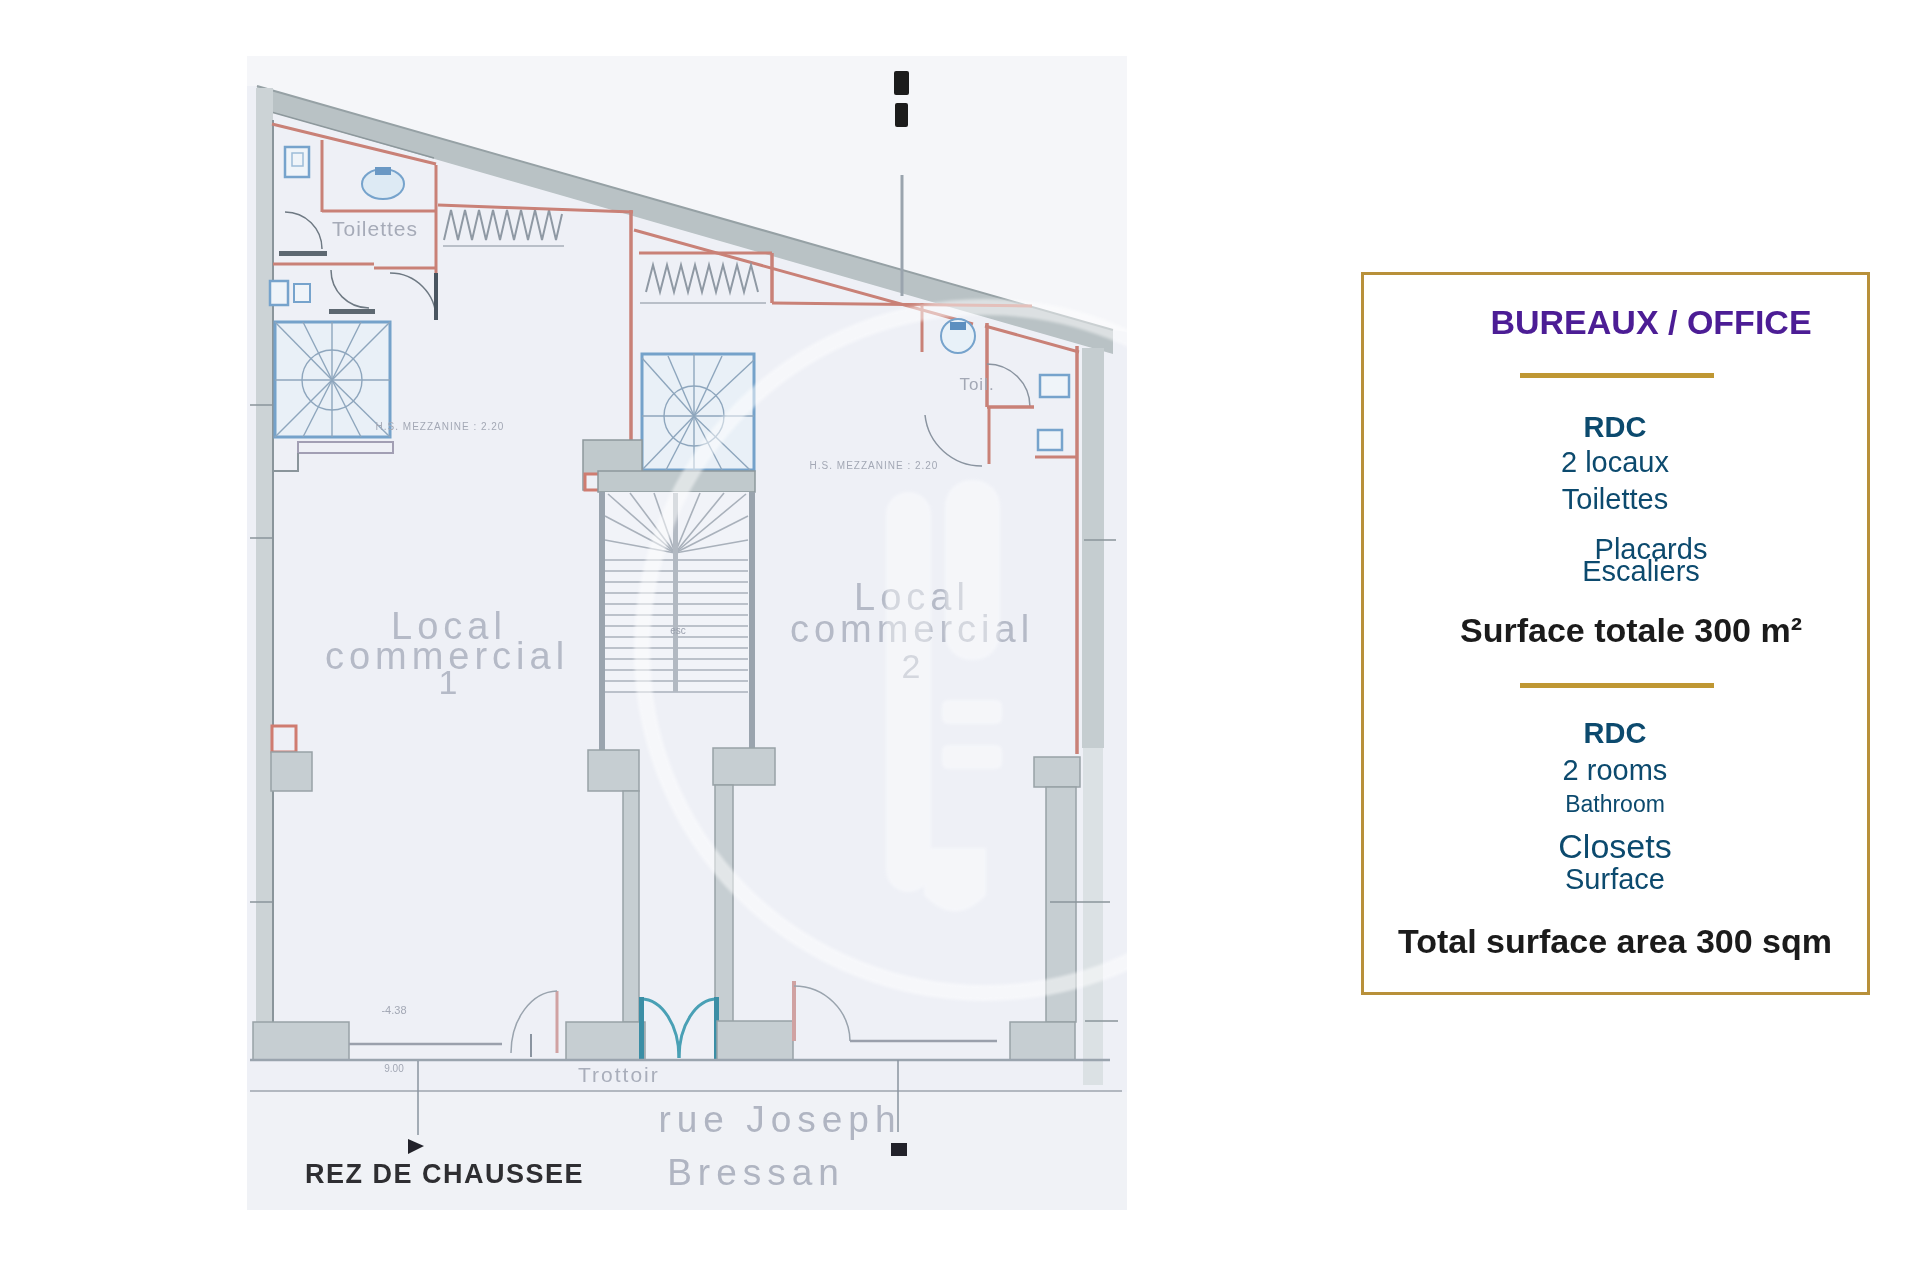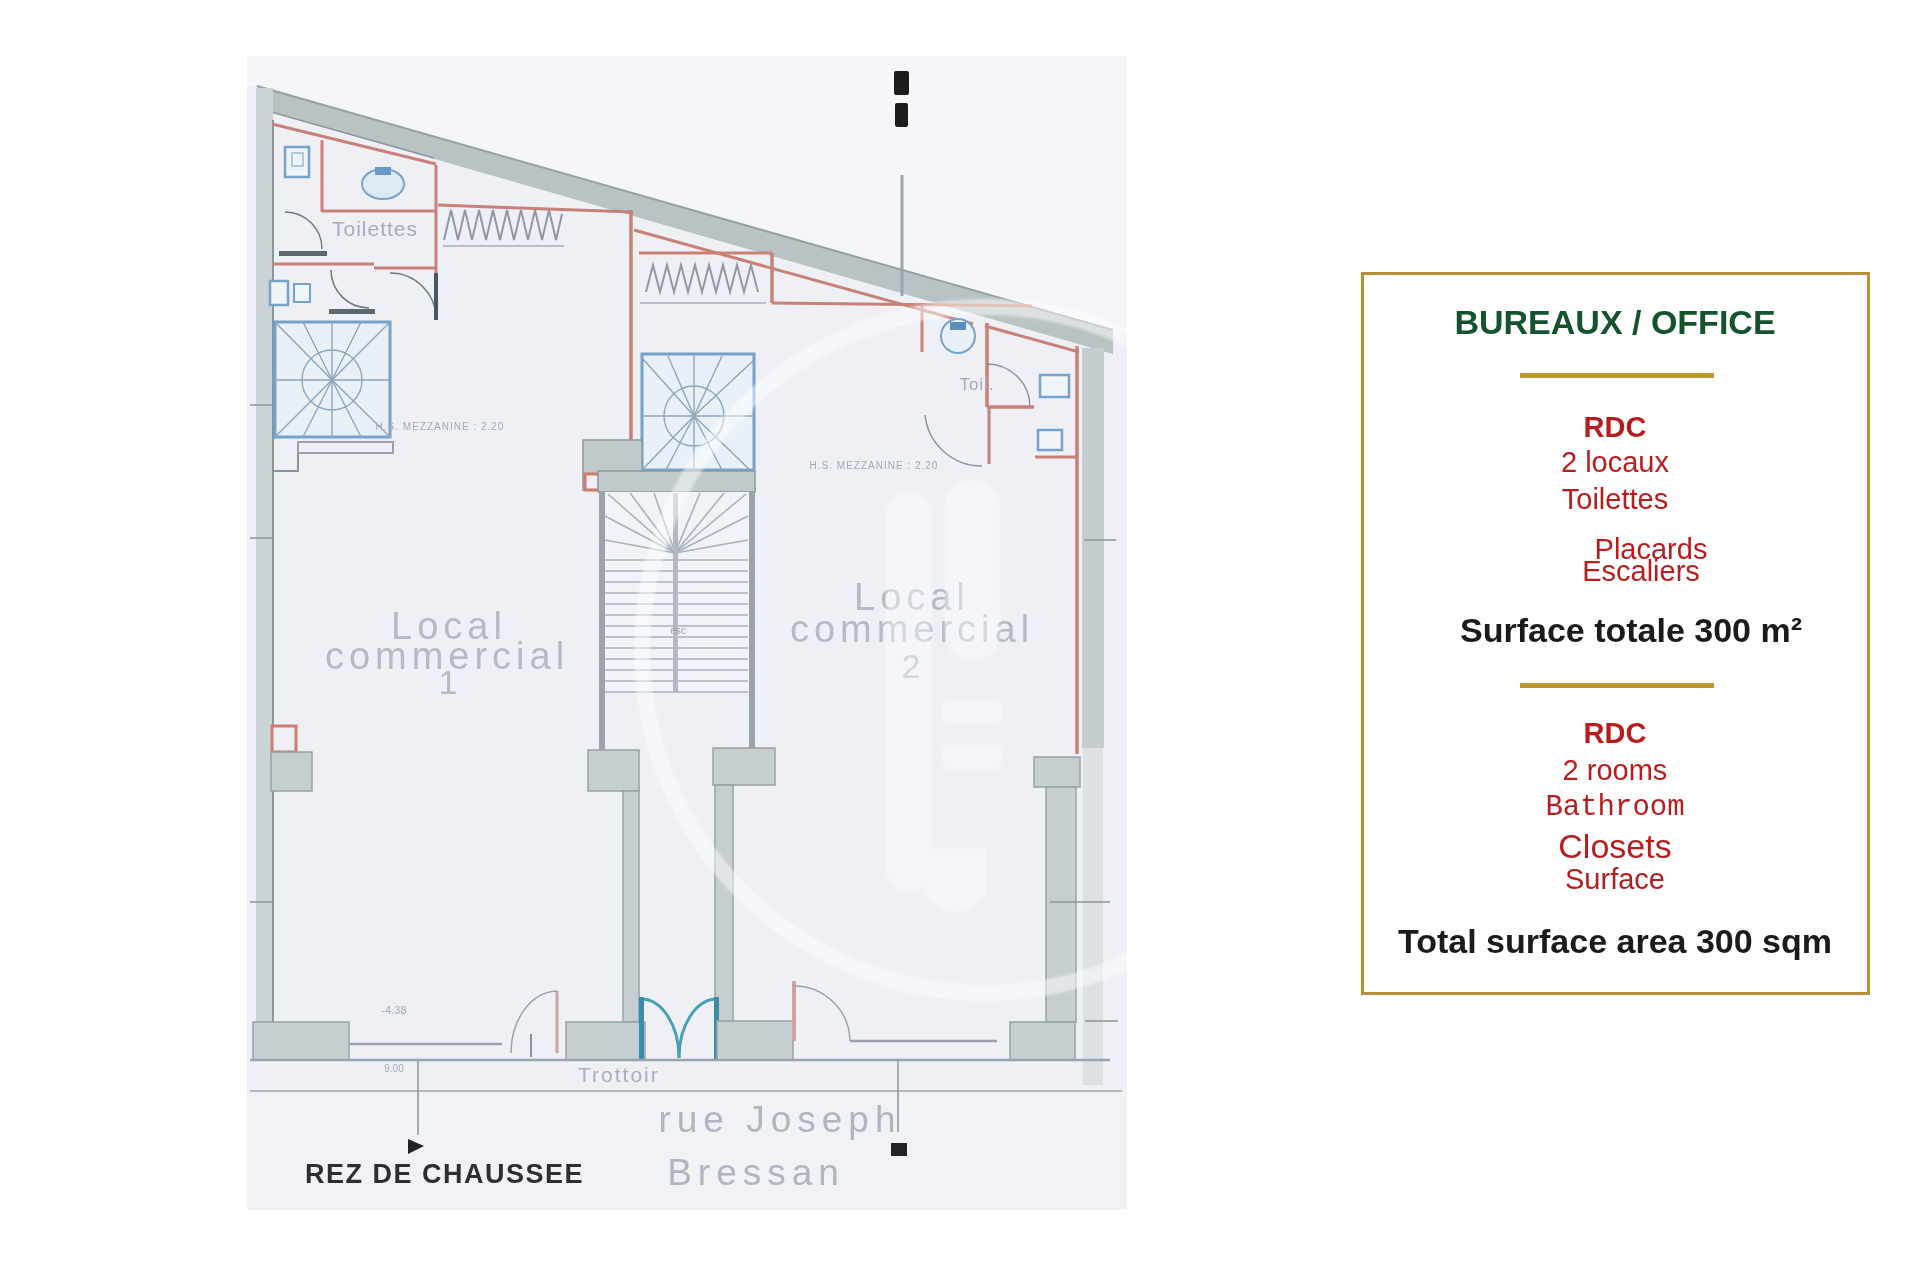--- a/index.html
+++ b/index.html
@@ -1,18 +1,18 @@
 <!DOCTYPE html>
 <html><head>
 <meta charset="utf-8">
 <style>
   html,body{margin:0;padding:0;background:#ffffff;width:1920px;height:1281px;overflow:hidden;}
   *{font-family:"Liberation Sans", sans-serif;}
   .abs{position:absolute;}
-  .pline{position:absolute;left:1361px;width:508px;text-align:center;color:#b91c1c;}
+  .pline{position:absolute;left:1361px;width:508px;text-align:center;color:#0c4a6e;}
 </style>
 </head>
 <body>
 
 <svg class="abs" style="left:0;top:0" width="1920" height="1281" viewBox="0 0 1920 1281">
 
   <rect x="247" y="56" width="880" height="1154" fill="#eef0f6"></rect>
 
   <polygon points="247,56 1127,56 1127,332 1113,330 257,86 247,86" fill="#f4f5f9" opacity="0.95"></polygon>
 
@@ -335,35 +335,35 @@
     <rect x="886" y="492" width="45" height="400" rx="22"></rect>
     <rect x="945" y="480" width="55" height="180" rx="26"></rect>
     <rect x="942" y="700" width="60" height="24" rx="6"></rect>
     <rect x="942" y="745" width="60" height="24" rx="6"></rect>
     <path d="M 924,848 L 986,848 L 986,895 Q 955,928 924,895 Z"></path>
   </g>
 </svg>
 
 <div class="abs" style="left:1361px;top:272px;width:503px;height:717px;border:3px solid #b8903a;"></div>
 
-<div class="pline" style="top:300px;font-size:34px;font-weight:bold;color:#14532d;letter-spacing:0px;line-height:44px;">BUREAUX / OFFICE</div>
+<div class="pline" style="top:300px;font-size:34px;font-weight:bold;color:#4c1d95;letter-spacing:0px;line-height:44px;margin-left:36px;">BUREAUX / OFFICE</div>
 
 <div class="abs" style="left:1520px;top:373px;width:194px;height:5px;background:#bf9733;"></div>
 
 <div class="pline" style="top:411px;font-size:29px;font-weight:bold;">RDC</div>
 
 <div class="pline" style="top:446px;font-size:29px;">2 locaux</div>
 <div class="pline" style="top:483px;font-size:29px;text-align:center;">Toilettes</div>
 <div class="pline" style="top:533px;font-size:29px;padding-left:36px;">Placards</div>
 <div class="pline" style="top:555px;font-size:29px;margin-left:26px;">Escaliers</div>
 
 <div class="pline" style="top:609px;font-size:34px;font-weight:bold;color:#1b1b1b;line-height:42px;padding-left:16px;">Surface totale 300 m²</div>
 
 <div class="abs" style="left:1520px;top:683px;width:194px;height:5px;background:#bf9733;"></div>
 
 <div class="pline" style="top:717px;font-size:29px;font-weight:bold;">RDC</div>
 
 <div class="pline" style="top:754px;font-size:29px;">2 rooms</div>
-<div class="pline" style="top:791px;font-size:29px;font-family:Liberation Mono, monospace;">Bathroom</div>
+<div class="pline" style="top:791px;font-size:23px;">Bathroom</div>
 <div class="pline" style="top:827px;font-size:34px;">Closets</div>
 <div class="pline" style="top:863px;font-size:29px;">Surface</div>
 
 <div class="pline" style="top:920px;font-size:34px;font-weight:bold;color:#1b1b1b;line-height:42px;text-align:center;">Total surface area 300 sqm</div>
 
 </body></html>

